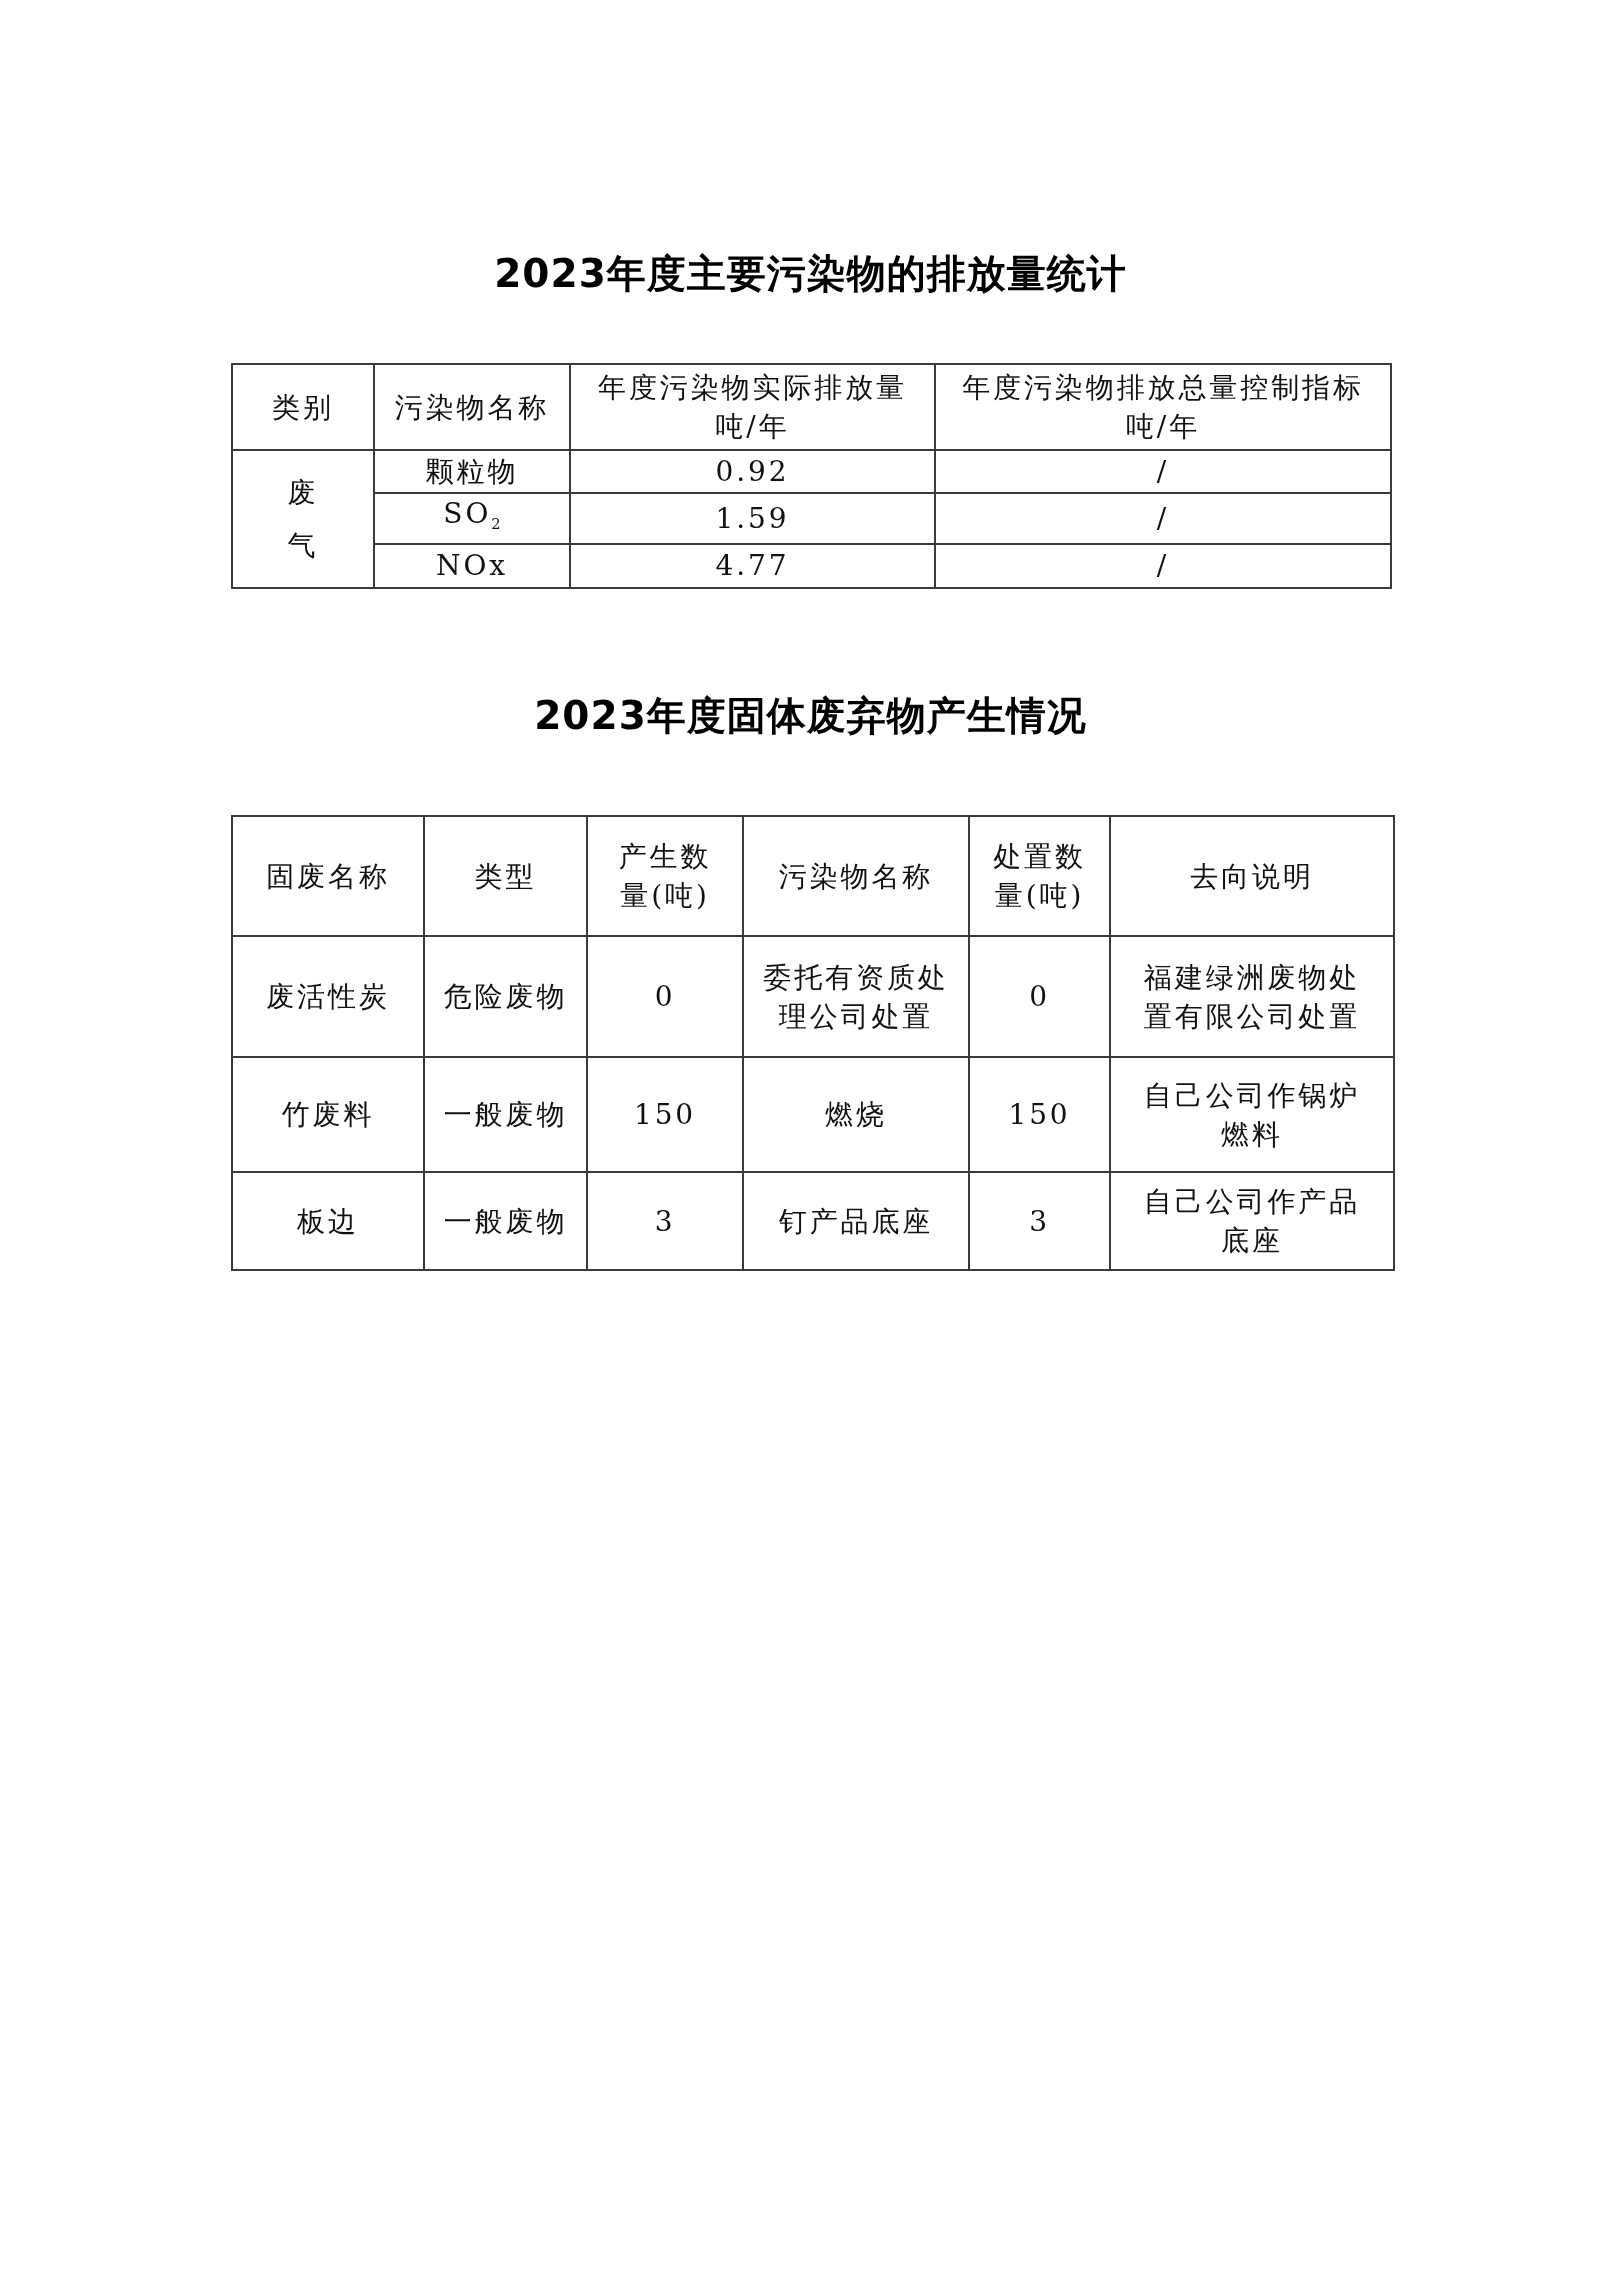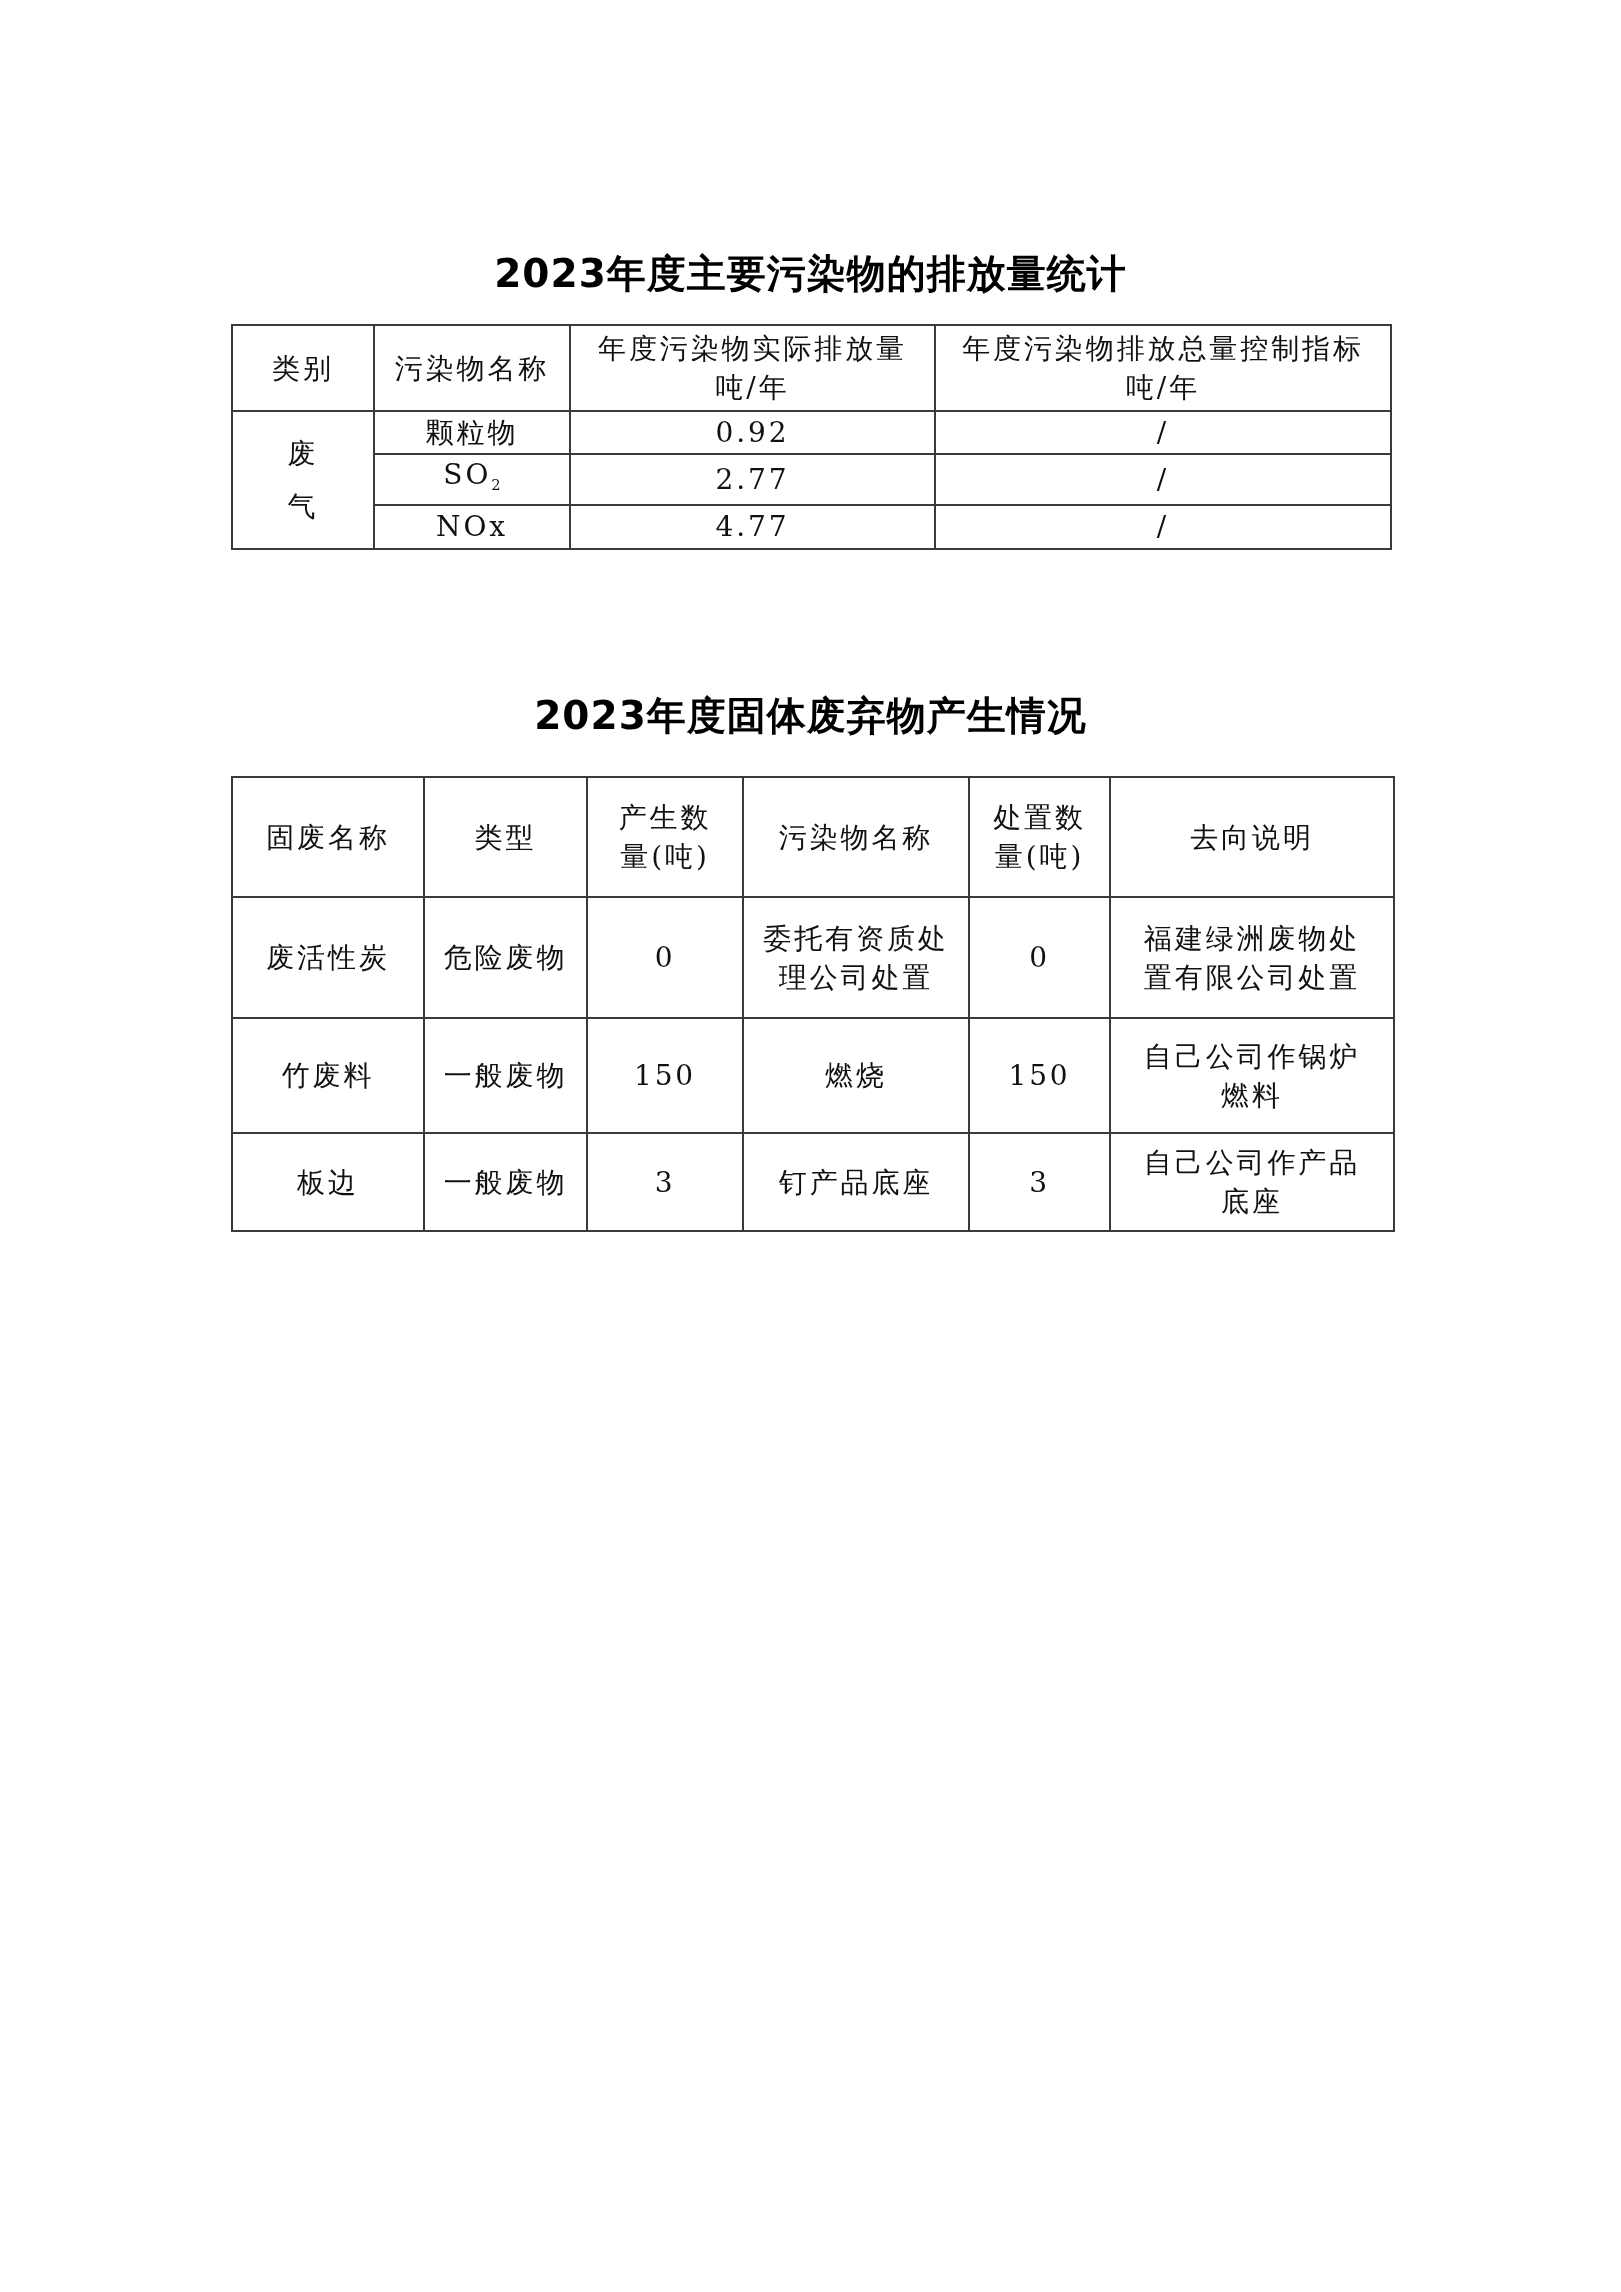--- a/index.html
+++ b/index.html
@@ -3,21 +3,21 @@
 <meta charset="utf-8">
 <style>
   html, body { margin: 0; padding: 0; background: #ffffff; }
   body { width: 1621px; height: 2293px; position: relative; overflow: hidden;
          font-family: "DejaVu Serif", "Liberation Serif", serif; color: #111; }
   .title { position: absolute; left: 0; width: 1621px; text-align: center;
            font-family: "DejaVu Sans", "Liberation Sans", sans-serif; font-weight: bold;
            font-size: 39px; letter-spacing: 1px; color: #000; }
   #t1 { top: 247px; }
   #t2 { top: 689px; }
-  table { position: absolute; border-collapse: collapse; table-layout: fixed; }
+  table { position: absolute; border-collapse: collapse; table-layout: fixed; margin-top: 39px; }
   td, th { border: 2px solid #3a3a3a; text-align: center; vertical-align: middle;
            font-weight: normal; font-size: 28px; line-height: 39px; padding: 0 5.9px;
            letter-spacing: 2.9px; color: #111; box-sizing: border-box; }
   #tbl1 { left: 231px; top: 324px; width: 1159px; }
   #tbl2 { left: 231px; top: 776px; width: 1162px; }
   .vert { writing-mode: horizontal-tb; line-height: 53px; }
   sub { font-size: 14.7px; vertical-align: -5.9px; letter-spacing: 0; }
 </style>
 </head>
 <body>
@@ -48,21 +48,21 @@
     <td rowspan="3" class="vert">
       <div>废</div>
       <div>气</div>
     </td>
     <td>颗粒物</td>
     <td>0.92</td>
     <td>/</td>
   </tr>
   <tr style="height:44px">
     <td><span>SO</span><sub>2</sub></td>
-    <td>2.77</td>
+    <td>1.59</td>
     <td>/</td>
   </tr>
   <tr style="height:44px">
     <td>NOx</td>
     <td>4.77</td>
     <td>/</td>
   </tr>
 </tbody>
   </table>
 

